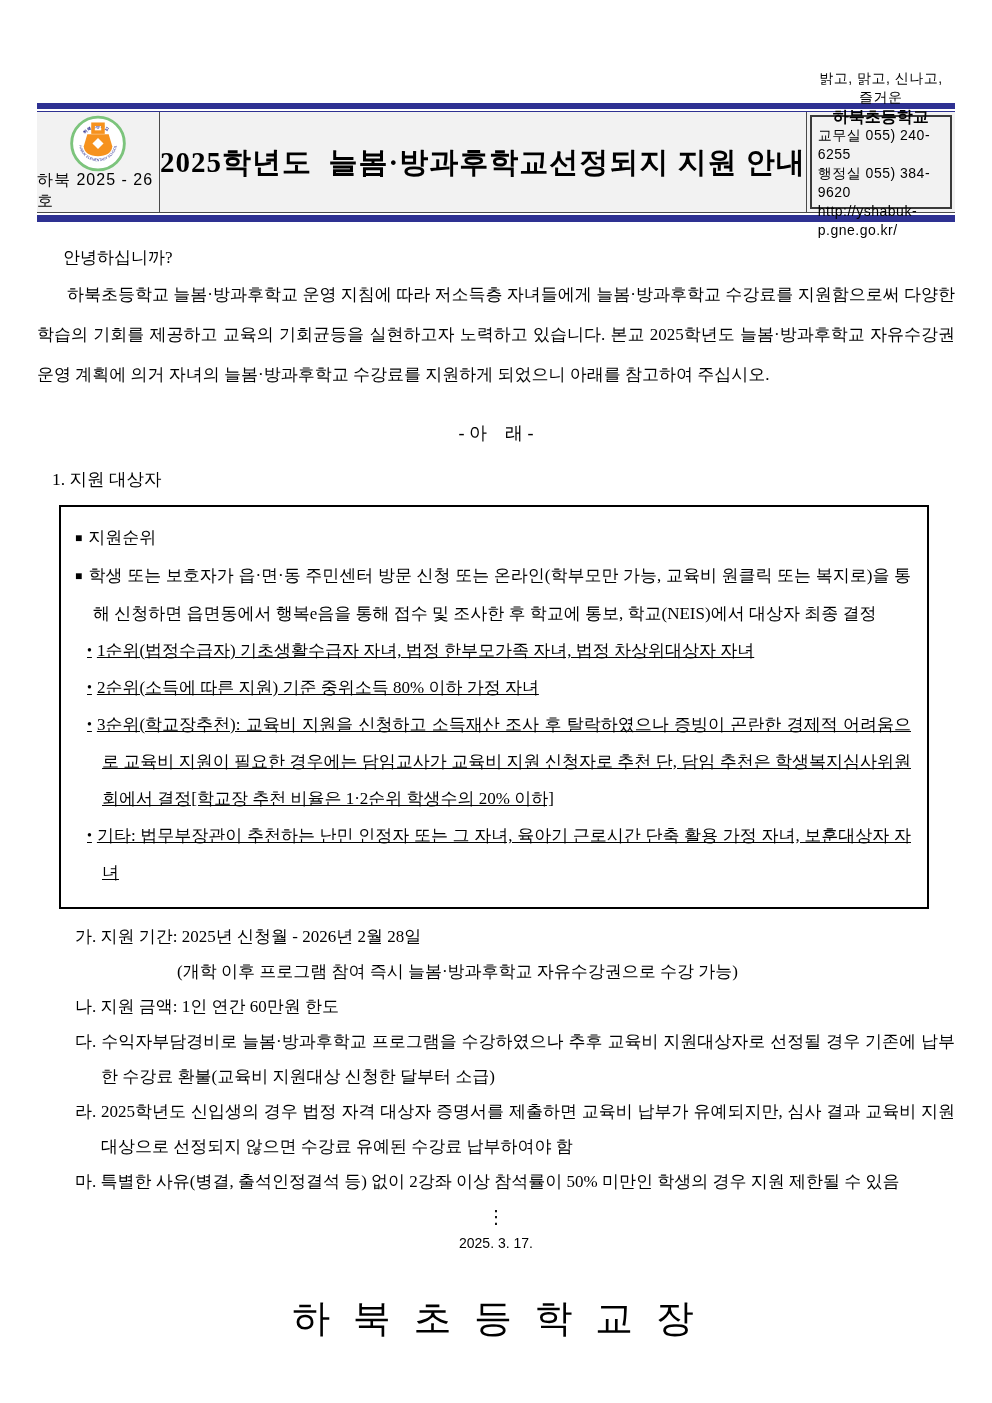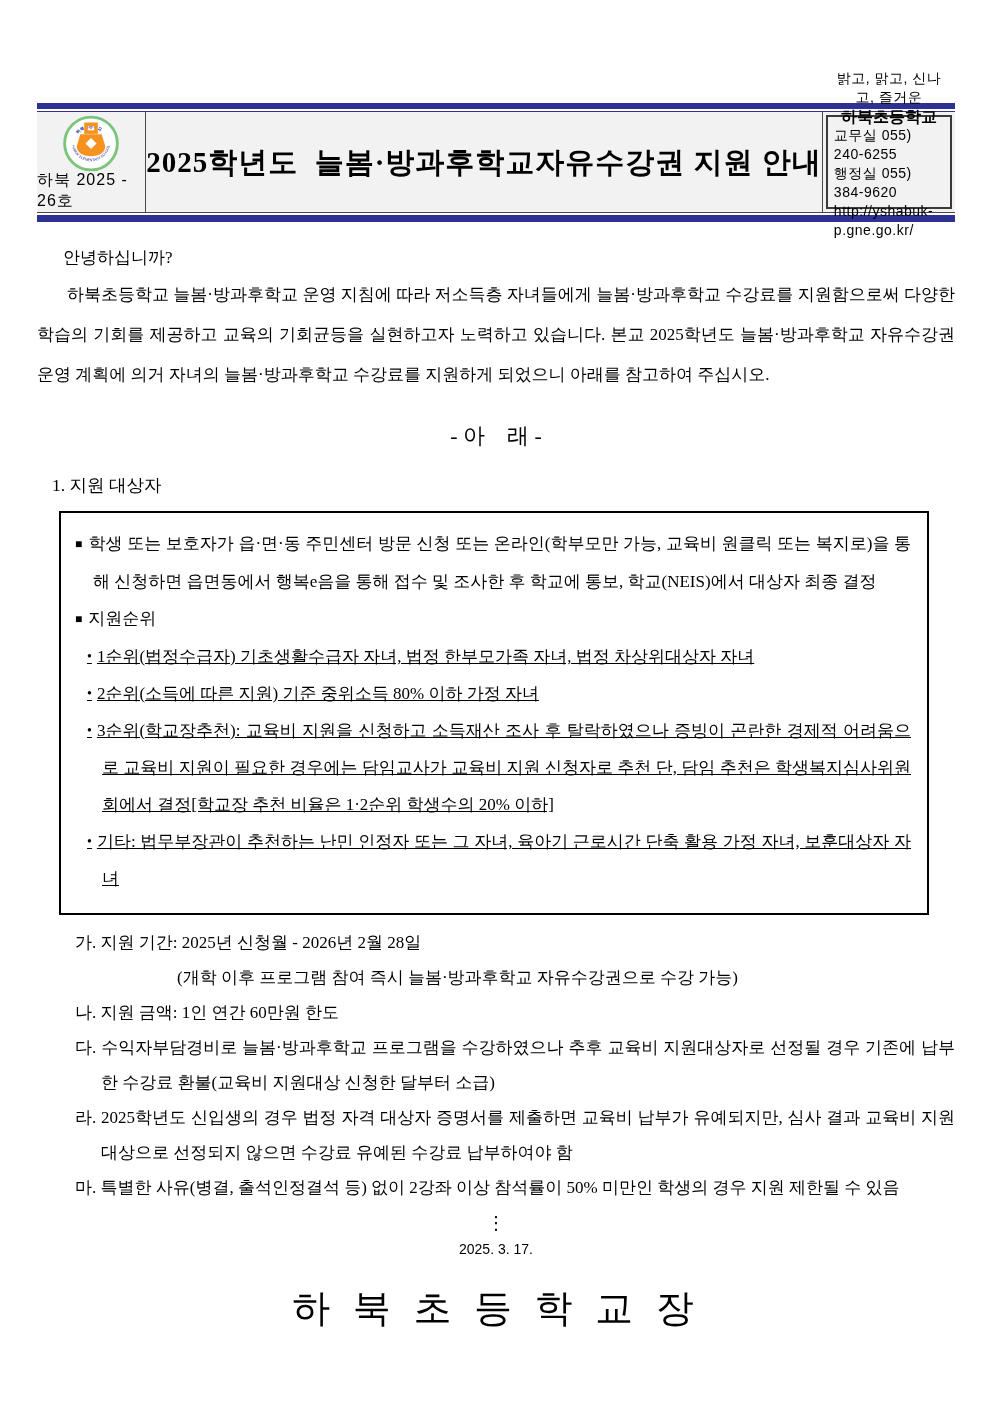--- a/index.html
+++ b/index.html
@@ -57,21 +57,21 @@
   .contact-slogan{text-align:center;letter-spacing:0.5px;}
   .contact-school{text-align:center;font-weight:bold;font-size:16px;}
   .contact-line{text-align:left;letter-spacing:0.5px;}
   
   .greeting{margin:24px 0 0 26px;}
   .intro{
     margin-top:6px;text-indent:30px;text-align:justify;
     line-height:40px;
   }
   .below-marker{
-    margin-top:26px;text-align:center;white-space:pre;font-size:22px;
+    margin-top:26px;text-align:center;white-space:pre;font-size:18px;
   }
   .sec-heading{margin:22px 0 0 15px;font-size:17.5px;}
   .elig-box{
     margin:14px 26px 0 22px;
     border:2px solid #000;
     padding:12px 16px 16px 14px;
     line-height:37px;
   }
   .box-item{padding-left:18px;text-indent:-18px;text-align:justify;}
   .box-item .bullet{font-size:12px;vertical-align:1px;padding-right:6px;}
@@ -82,21 +82,21 @@
   .s2-sub{padding-left:140px;text-indent:0;}
   .ellipsis-row{
     text-align:center;font-size:18px;line-height:20px;margin-top:8px;
     font-family:"Liberation Sans","DejaVu Sans",sans-serif;
   }
   .issue-date{
     text-align:center;font-size:14px;margin-top:8px;
     font-family:"Liberation Sans","DejaVu Sans",sans-serif;
   }
   .signature{
-    text-align:center;margin-top:26px;
+    text-align:center;margin-top:42px;
     font-size:38px;letter-spacing:6px;
     font-family:"Liberation Sans","DejaVu Sans",sans-serif;
   }
 </style>
 </head>
 <body>
 
 <div class="page">
 
   <div>
@@ -116,21 +116,21 @@
           </text>
           <rect x="33" y="13" width="14" height="11" fill="none" stroke="#f6921e" stroke-width="5"></rect>
           <path d="M25,27 h30 l5,17 c0,9 -9,14 -20,14 c-11,0 -20,-5 -20,-14 z" fill="#f6921e"></path>
           <rect x="34.5" y="34.5" width="11" height="11" fill="#ffffff" transform="rotate(45 40 40)"></rect>
         </svg>
         <div class="doc-number">하북 2025 - 26호</div>
       </div>
 
       <div class="cell-title">
         <div>2025학년도  늘봄·방과후학교</div>
-        <div>자유수강권 지원 안내</div>
+        <div>선정되지 지원 안내</div>
       </div>
 
       <div class="cell-contact">
         <div class="contact-box">
           <div class="contact-slogan">밝고, 맑고, 신나고, 즐거운</div>
           <div class="contact-school">하북초등학교</div>
           <div class="contact-line">교무실 055) 240-6255</div>
           <div class="contact-line">행정실 055) 384-9620</div>
           <div class="contact-line">http://yshabuk-p.gne.go.kr/</div>
         </div>
@@ -142,22 +142,22 @@
 
   <div class="greeting">안녕하십니까?</div>
 
   <div class="intro">하북초등학교 늘봄·방과후학교 운영 지침에 따라 저소득층 자녀들에게 늘봄·방과후학교 수강료를 지원함으로써 다양한 학습의 기회를 제공하고 교육의 기회균등을 실현하고자 노력하고 있습니다. 본교 2025학년도 늘봄·방과후학교 자유수강권 운영 계획에 의거 자녀의 늘봄·방과후학교 수강료를 지원하게 되었으니 아래를 참고하여 주십시오.</div>
 
   <div class="below-marker">- 아    래 -</div>
 
   <div class="sec-heading">1. 지원 대상자</div>
 
   <div class="elig-box">
+    <div class="box-item"><span class="bullet">■</span><span>지원순위</span></div>
     <div class="box-item"><span class="bullet">■</span><span>학생 또는 보호자가 읍·면·동 주민센터 방문 신청 또는 온라인(학부모만 가능, 교육비 원클릭 또는 복지로)을 통해 신청하면 읍면동에서 행복e음을 통해 접수 및 조사한 후 학교에 통보, 학교(NEIS)에서 대상자 최종 결정</span></div>
-    <div class="box-item"><span class="bullet">■</span><span>지원순위</span></div>
     <div class="box-item sub"><span class="bullet">•</span><span>1순위(법정수급자) 기초생활수급자 자녀, 법정 한부모가족 자녀, 법정 차상위대상자 자녀</span></div>
     <div class="box-item sub"><span class="bullet">•</span><span>2순위(소득에 따른 지원) 기준 중위소득 80% 이하 가정 자녀</span></div>
     <div class="box-item sub"><span class="bullet">•</span><span>3순위(학교장추천): 교육비 지원을 신청하고 소득재산 조사 후 탈락하였으나 증빙이 곤란한 경제적 어려움으로 교육비 지원이 필요한 경우에는 담임교사가 교육비 지원 신청자로 추천 단, 담임 추천은 학생복지심사위원회에서 결정[학교장 추천 비율은 1·2순위 학생수의 20% 이하]</span></div>
     <div class="box-item sub"><span class="bullet">•</span><span>기타: 법무부장관이 추천하는 난민 인정자 또는 그 자녀, 육아기 근로시간 단축 활용 가정 자녀, 보훈대상자 자녀</span></div>
   </div>
 
 
   <div class="s2-list">
     <div class="s2-item"><span>가.</span> <span>지원 기간: 2025년 신청월 - 2026년 2월 28일</span></div>
     <div class="s2-sub">(개학 이후 프로그램 참여 즉시 늘봄·방과후학교 자유수강권으로 수강 가능)</div>

